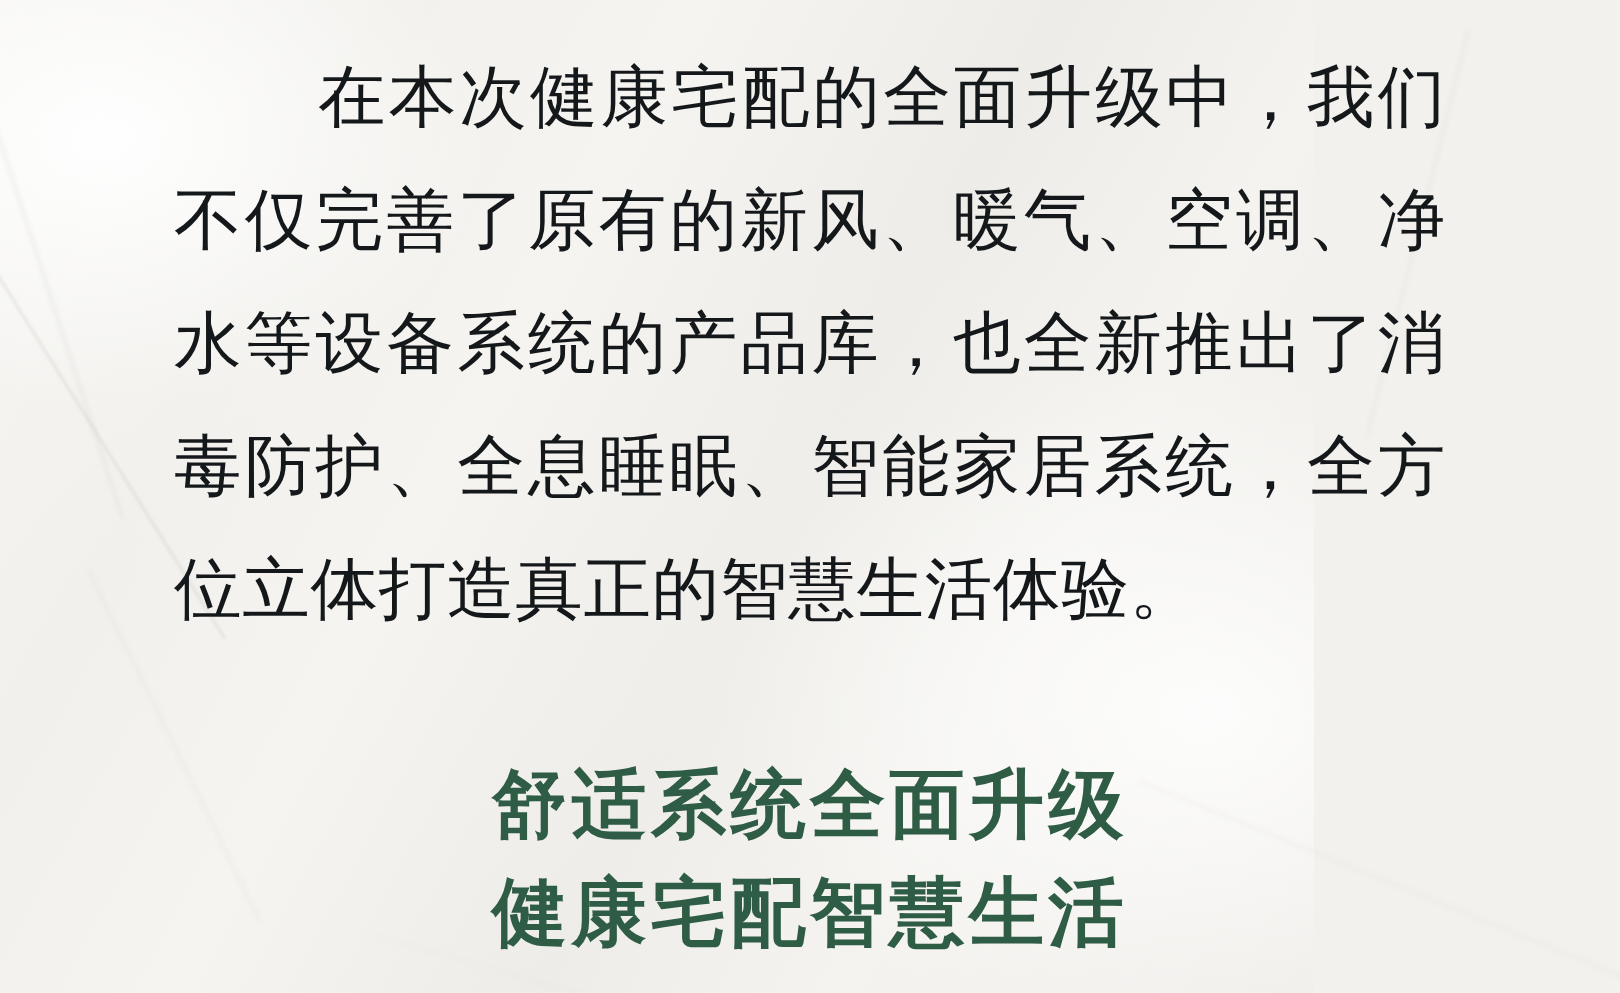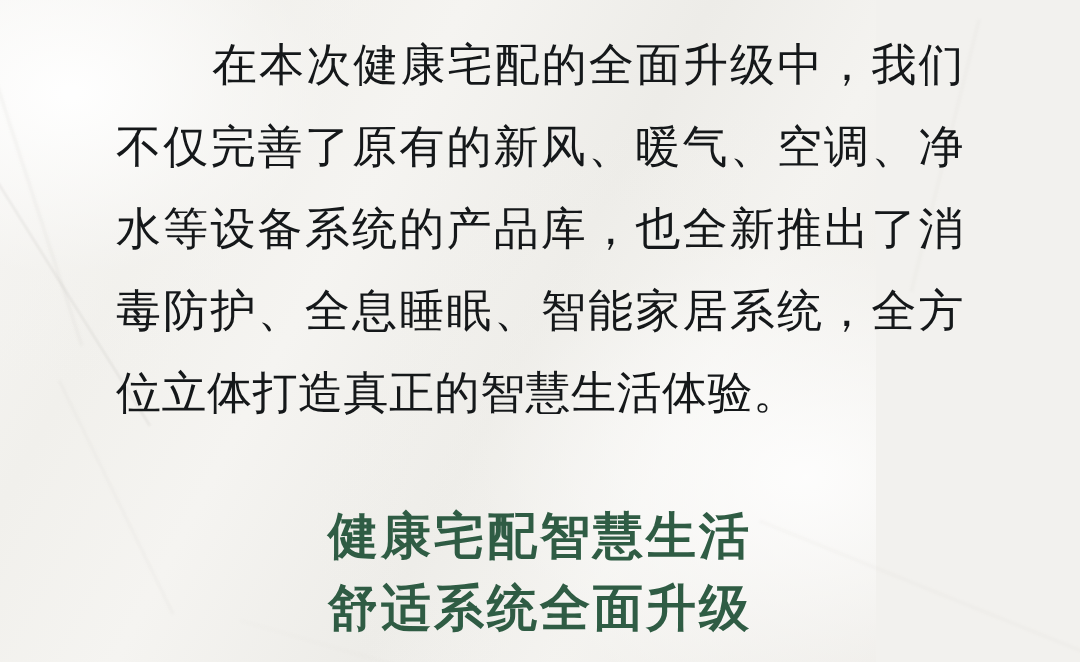--- a/index.html
+++ b/index.html
@@ -91,18 +91,18 @@
   <div class="vein v5"></div>
   <div class="vein v6"></div>
 
   <div class="content">
 
     <div class="body-copy">
       <p>在本次健康宅配的全面升级中，我们不仅完善了原有的新风、暖气、空调、净水等设备系统的产品库，也全新推出了消毒防护、全息睡眠、智能家居系统，全方位立体打造真正的智慧生活体验。</p>
     </div>
 
     <div class="headline">
+      <div class="line">舒适系统全面升级</div>
       <div class="line">健康宅配智慧生活</div>
-      <div class="line">舒适系统全面升级</div>
     </div>
 
   </div>
 </div>
 
 </body></html>

